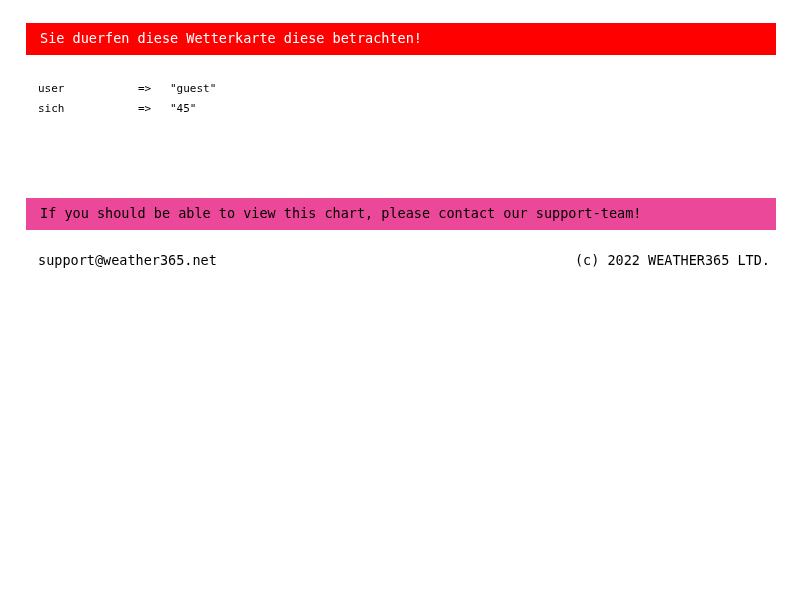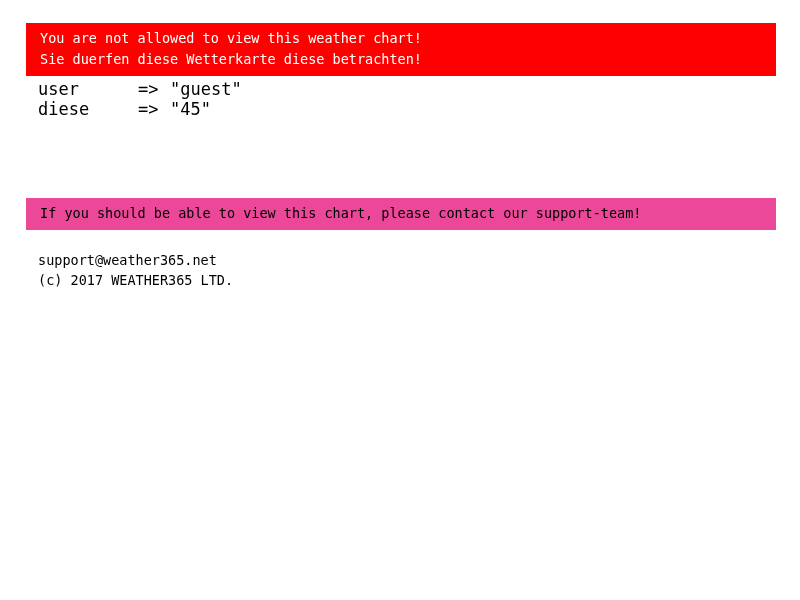--- a/index.html
+++ b/index.html
@@ -44,70 +44,68 @@
   }
   .params {
     position: absolute;
     left: 38px;
     top: 79px;
     border-collapse: collapse;
   }
   .params td {
     padding: 0;
     line-height: 20px;
-    font-size: 17px;
+    font-size: 11px;
     white-space: pre;
     vertical-align: top;
     margin-top: 32px;
   }
   .params td.key {
     width: 100px;
   }
   .params td.arrow {
     width: 32px;
   }
   .footer {
     position: absolute;
     top: 250px;
     left: 38px;
     width: 732px;
     display: flex;
     justify-content: space-between;
     line-height: 20px;
     white-space: nowrap;
-    flex-direction: column;
   }
 </style>
 </head>
 <body>
 
 <div class="page">
 
   <div class="banner banner-error">
-    <span class="banner-line">You are not allowed to view this weather chart!</span>
     <span class="banner-line">Sie duerfen diese Wetterkarte diese betrachten!</span>
   </div>
 
   <table class="params">
     <tbody>
       <tr>
         <td class="key">user</td>
         <td class="arrow">=&gt;</td>
         <td class="value">"guest"</td>
       </tr>
       <tr>
-        <td class="key">diese</td>
+        <td class="key">sich</td>
         <td class="arrow">=&gt;</td>
         <td class="value">"45"</td>
       </tr>
     </tbody>
   </table>
 
   <div class="banner banner-ok">
     <span class="banner-line">If you should be able to view this chart, please contact our support-team!</span>
   </div>
 
   <div class="footer">
     <span>support@weather365.net</span>
-    <span>(c) 2017 WEATHER365 LTD.</span>
+    <span>(c) 2022 WEATHER365 LTD.</span>
   </div>
 
 </div>
 
 </body></html>

